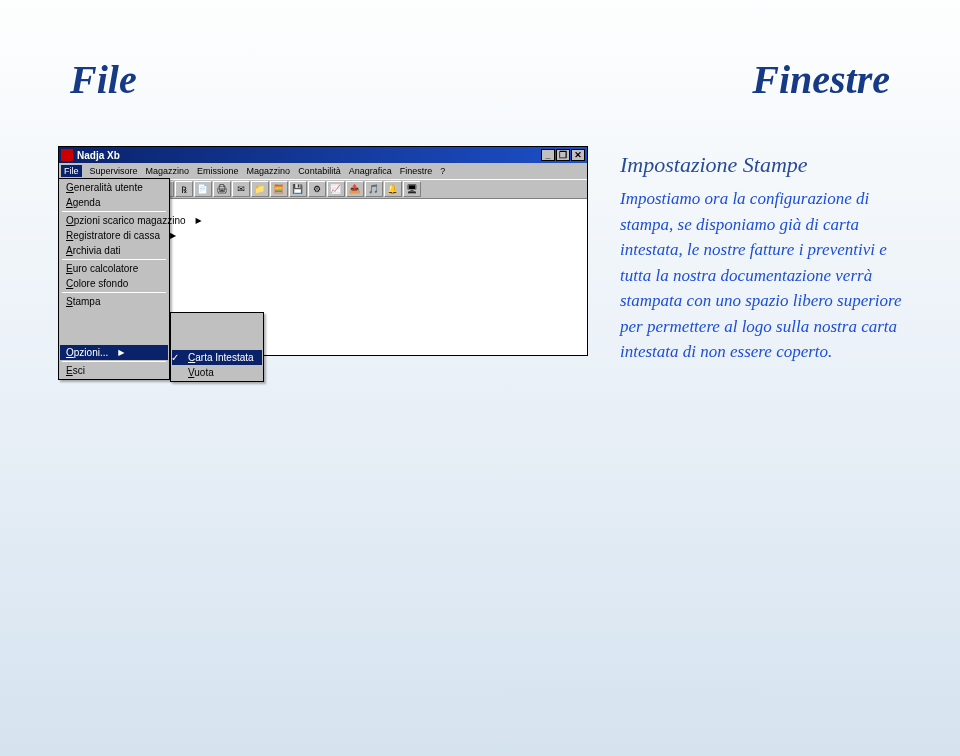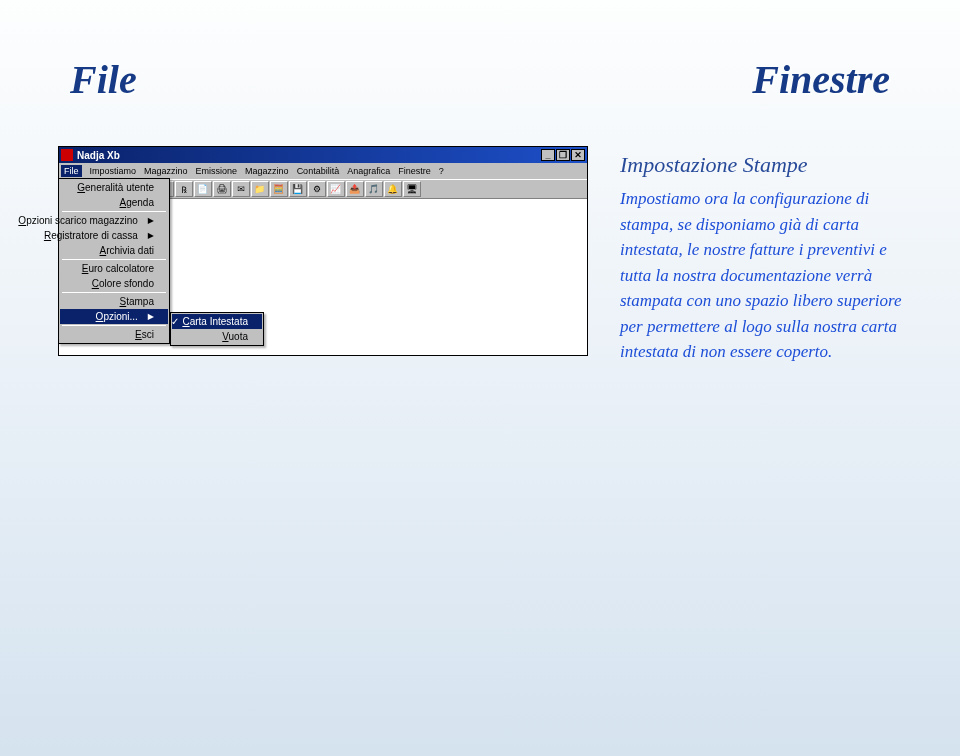--- a/index.html
+++ b/index.html
@@ -122,25 +122,25 @@
     box-shadow: 2px 2px 2px rgba(0,0,0,0.3);
     font-size:10px;
     font-family: Tahoma, Arial, sans-serif;
     padding:1px;
   }
   .menu-panel .mi {
     padding:2px 14px 2px 6px;
     white-space:nowrap;
     position:relative;
     display:flex;
-    justify-content:flex-end;
+    justify-content:flex-start;
     align-items:center;
     color:#000;
   }
-  .menu-panel .mi.hi { background:#0a226a; color:#fff; }
+  .menu-panel .mi.hi { background:#0a226a; color:#fff;margin-top:36px; }
   .menu-panel .sep { height:1px; background:#808080; border-bottom:1px solid #fff; margin:1px 2px; }
   .menu-panel .arrow { font-size:8px; margin-left:10px; }
   #file-menu { left:58px; top:178px; width:112px; }
   #opzioni-submenu { left:170px; top:312px; width:94px; }
   .check { position:absolute; left:-1px; font-size:10px; }
   .mi .label { position:relative; }
   .mi .label u { text-decoration: underline; }
   #opzioni-submenu .mi { padding-left:16px; }
 </style>
 </head>
@@ -161,21 +161,21 @@
       <span>Nadja Xb</span>
     </div>
     <div class="winbtns">
       <div class="winbtn">_</div>
       <div class="winbtn">❐</div>
       <div class="winbtn">✕</div>
     </div>
   </div>
   <div class="menubar">
     <span class="file-open">File</span>
-    <span>Impostiamo</span>
+    <span>Supervisore</span>
     <span>Magazzino</span>
     <span>Emissione</span>
     <span>Magazzino</span>
     <span>Contabilità</span>
     <span>Anagrafica</span>
     <span>Finestre</span>
     <span>?</span>
   </div>
   <div class="toolbar">
     <div class="tbtn">⎗</div>

